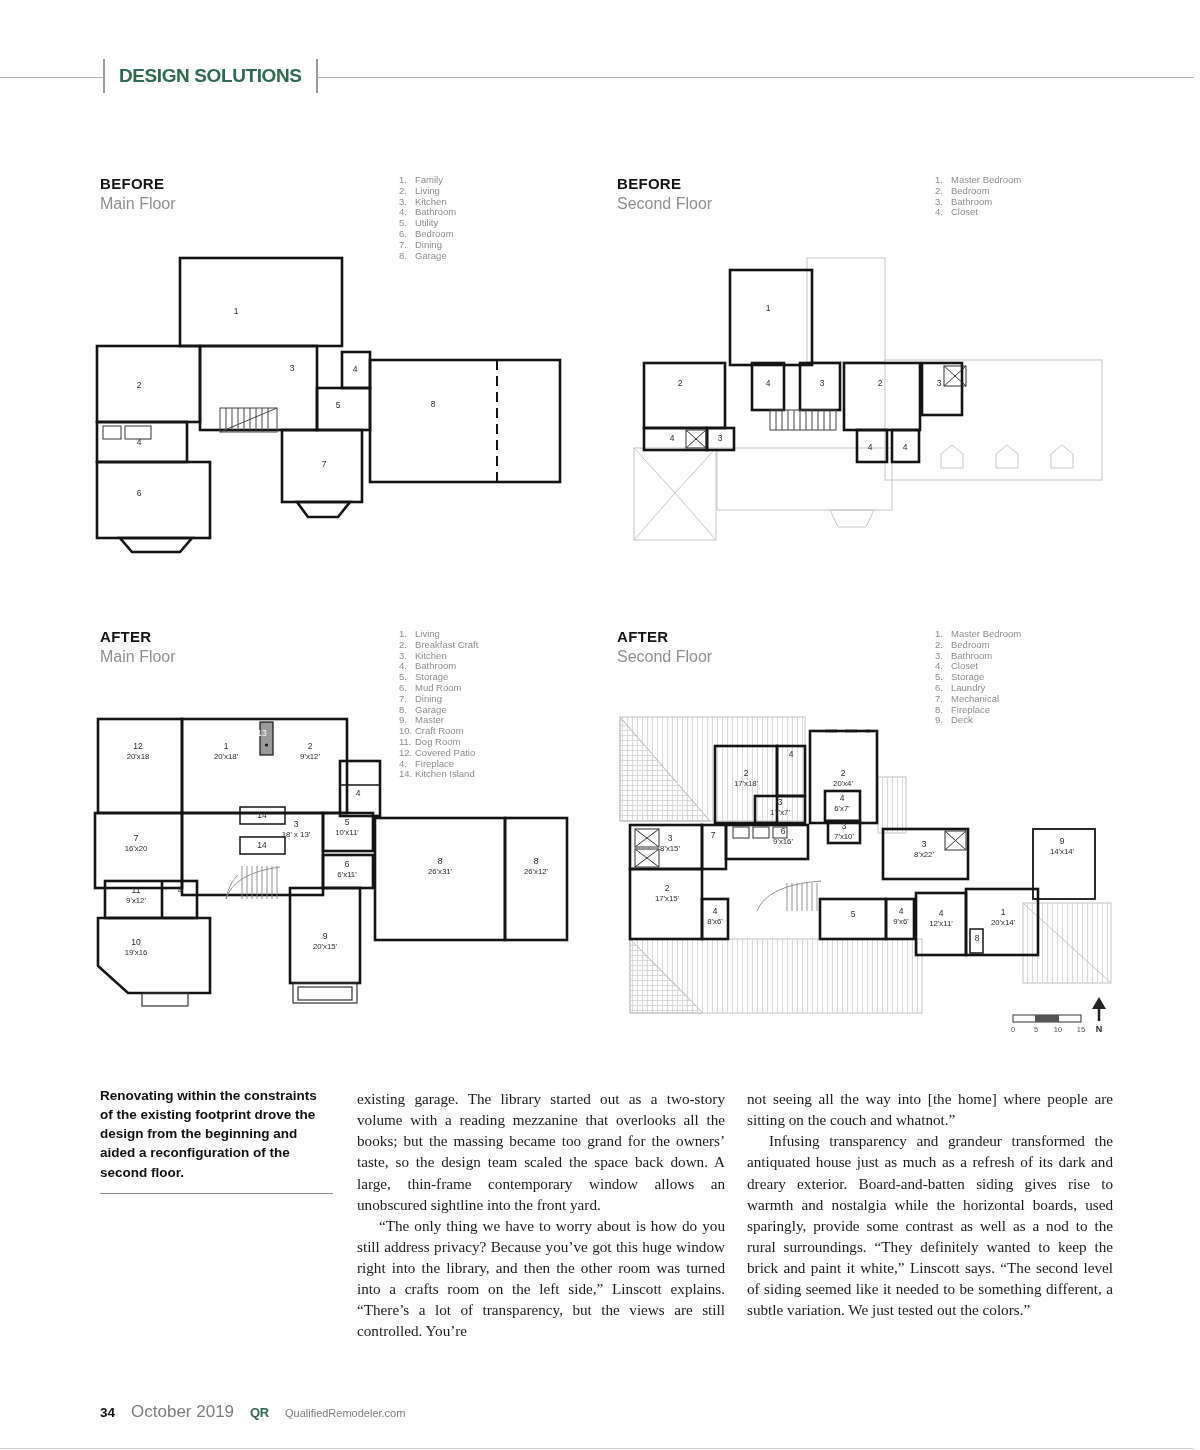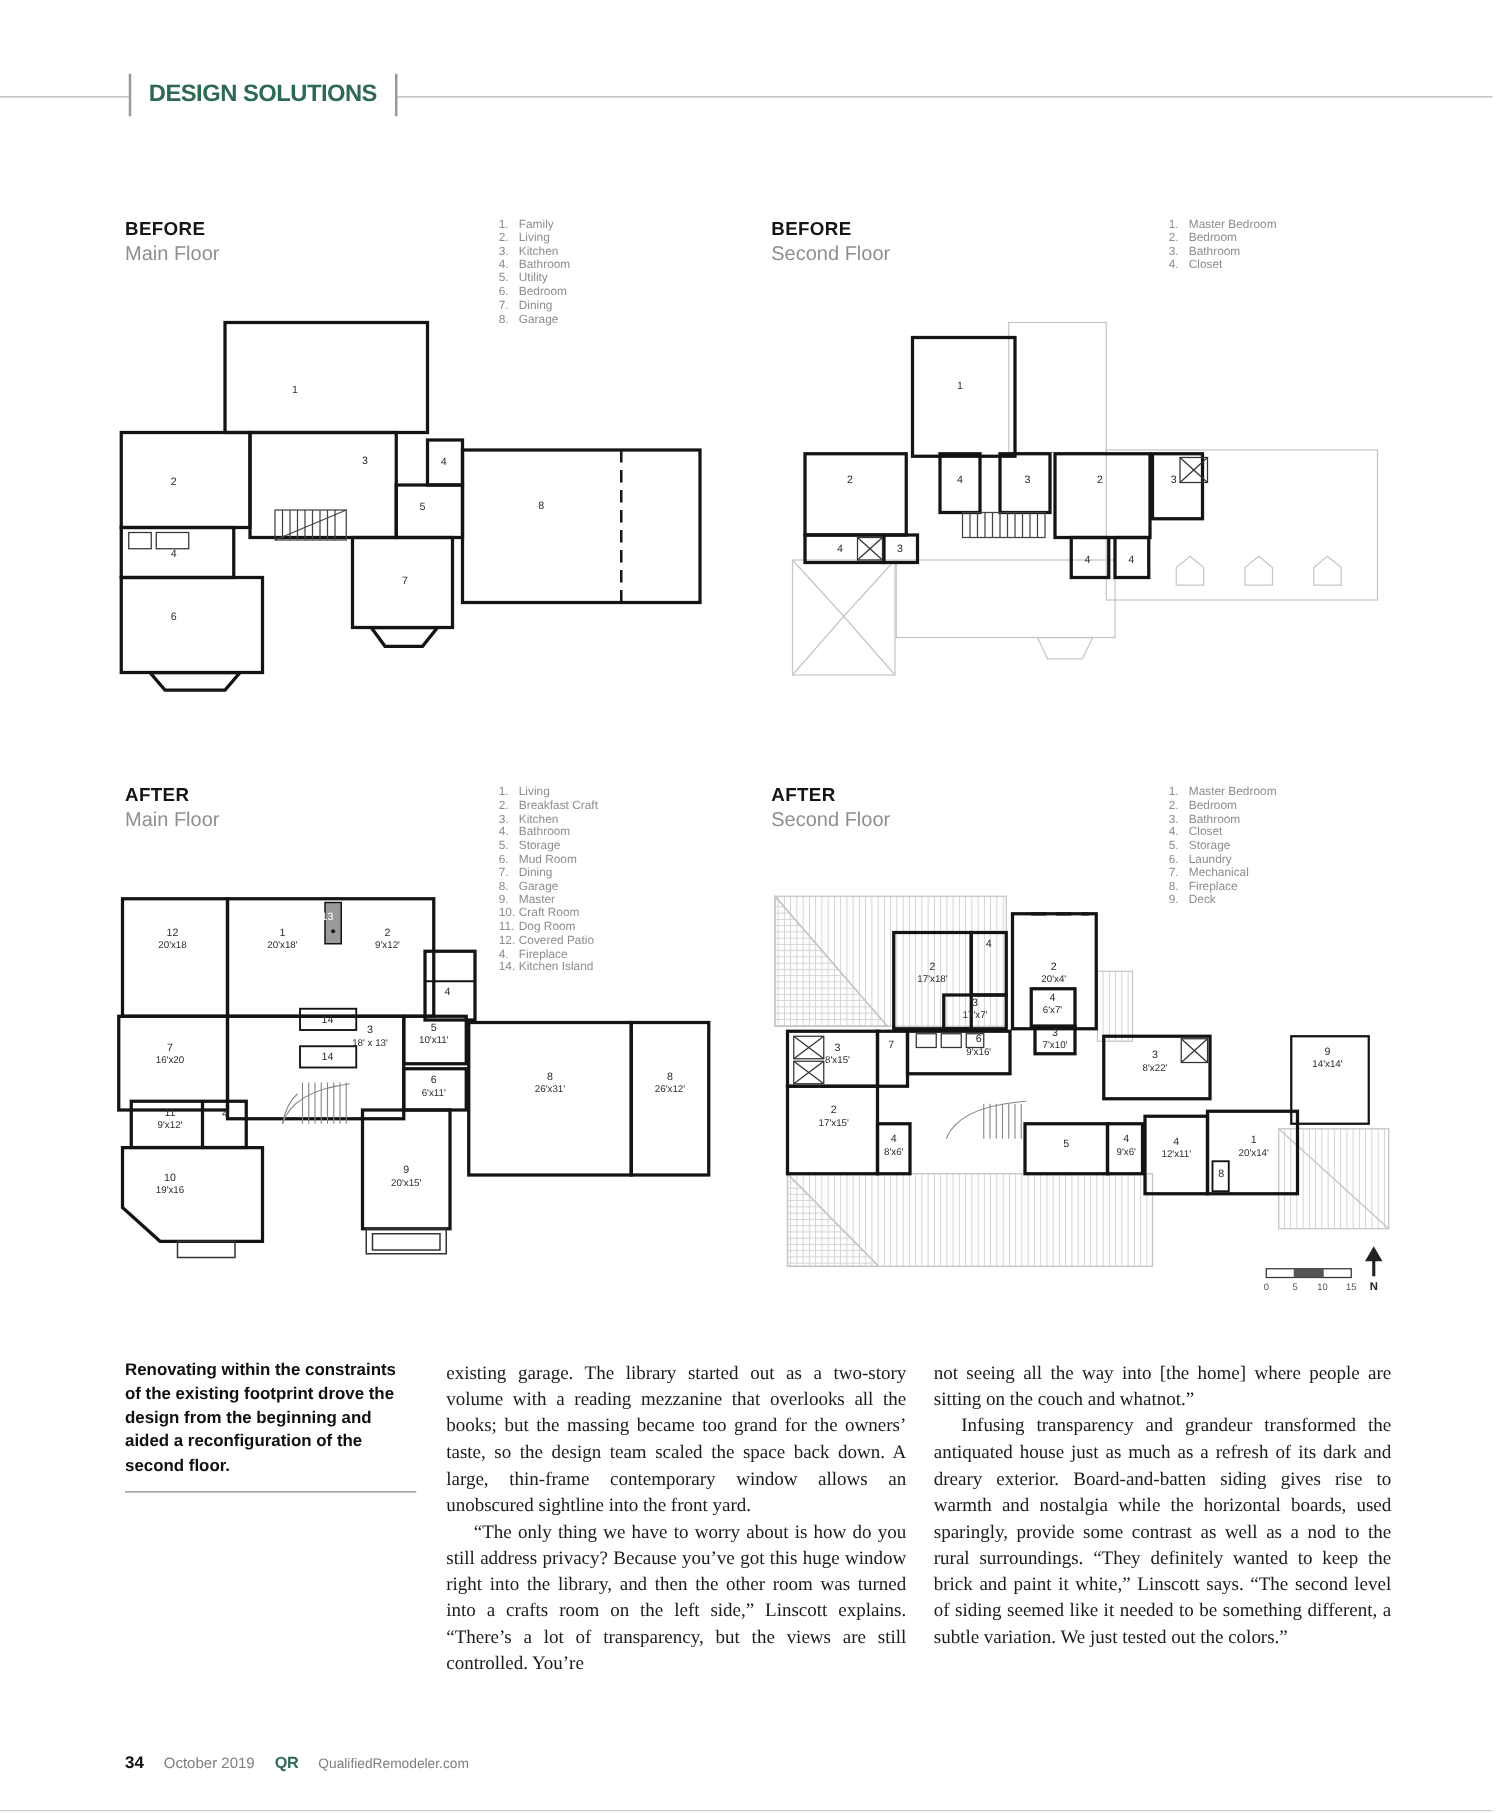--- a/index.html
+++ b/index.html
@@ -27,21 +27,21 @@
   .caption{position:absolute;left:100px;top:1086px;width:233px;font-size:13.5px;font-weight:700;
         line-height:1.42;color:#101010;padding-bottom:11px;border-bottom:1px solid #8c8c8c;}
   .article-col{position:absolute;top:1088px;font-family:"Liberation Serif",serif;font-size:15.2px;
         line-height:1.39;color:#1b1b1b;text-align:justify;}
   .col1{left:357px;width:368px;}
   .col2{left:747px;width:366px;}
   .article-col p{margin:0;}
   .article-col p.indent{text-indent:22px;}
   .footer{position:absolute;left:100px;top:1402px;display:flex;align-items:baseline;gap:16px;}
   .pageno{font-weight:700;font-size:13.5px;color:#111;}
-  .issue{font-size:12px;color:#7d7d7d;text-align:right;}
+  .issue{font-size:17px;color:#7d7d7d;text-align:right;}
   .qr{color:#2e6a52;font-weight:800;font-size:13px;letter-spacing:-0.3px;}
   .site{font-size:11px;color:#7d7d7d;}
 </style>
 </head>
 <body>
 
 <div class="page">
   <div class="topline"></div>
   <div class="title-block">
     <span class="title-text">DESIGN SOLUTIONS</span>

